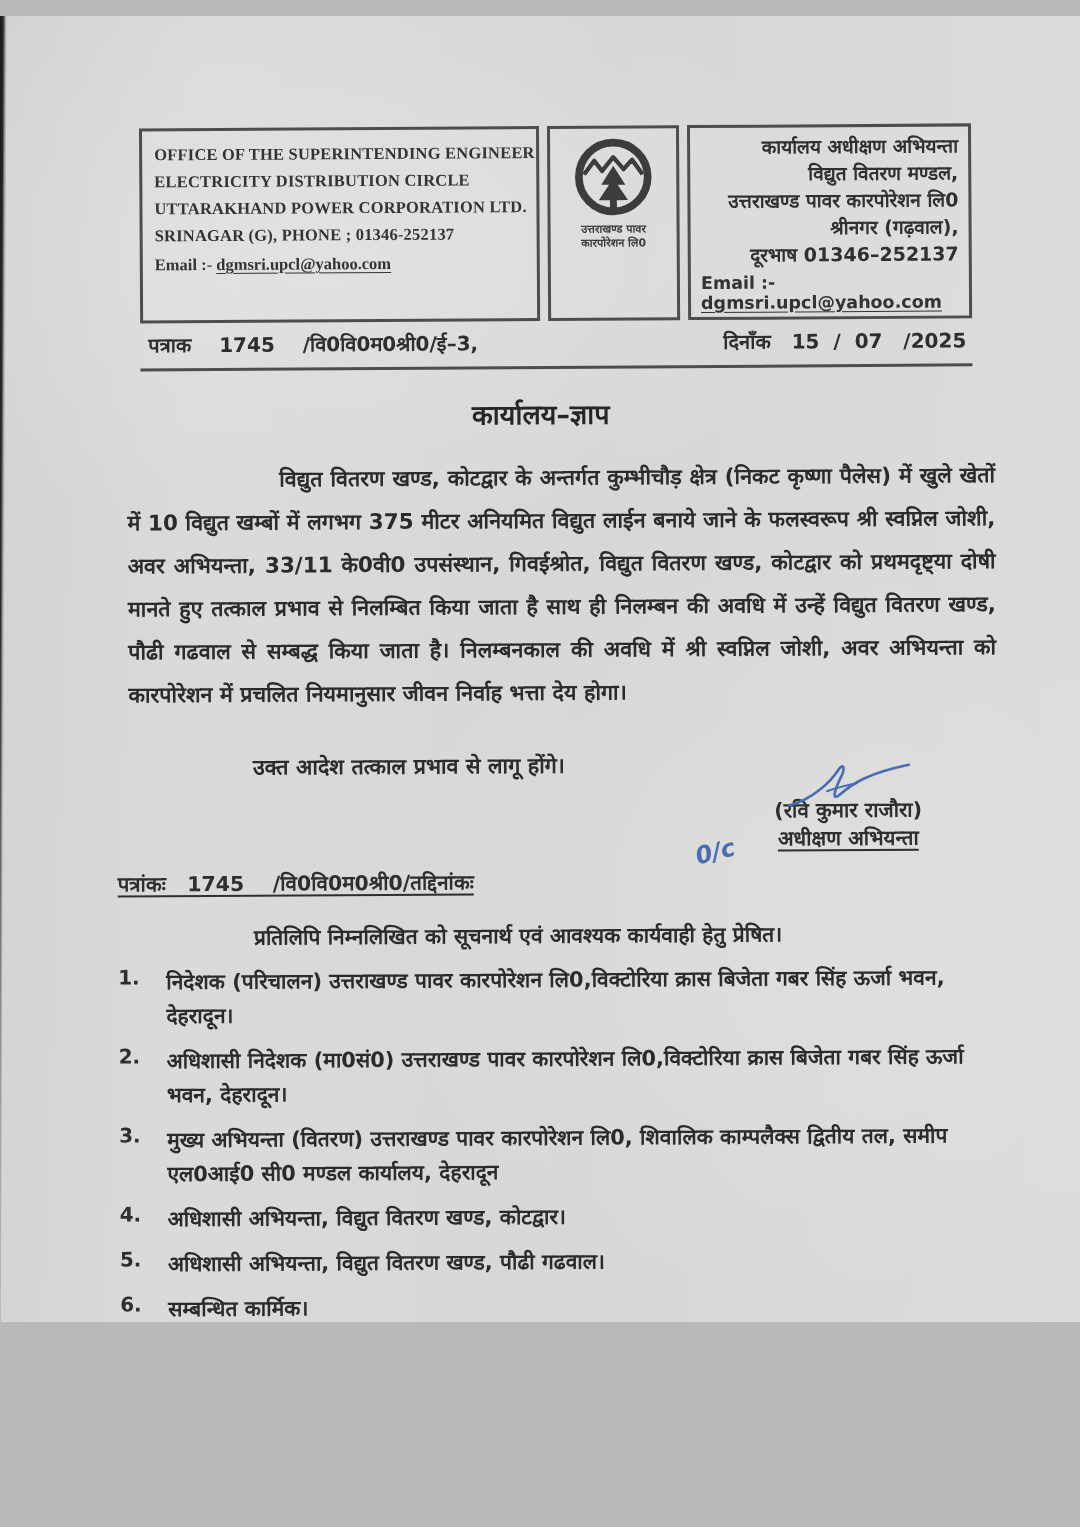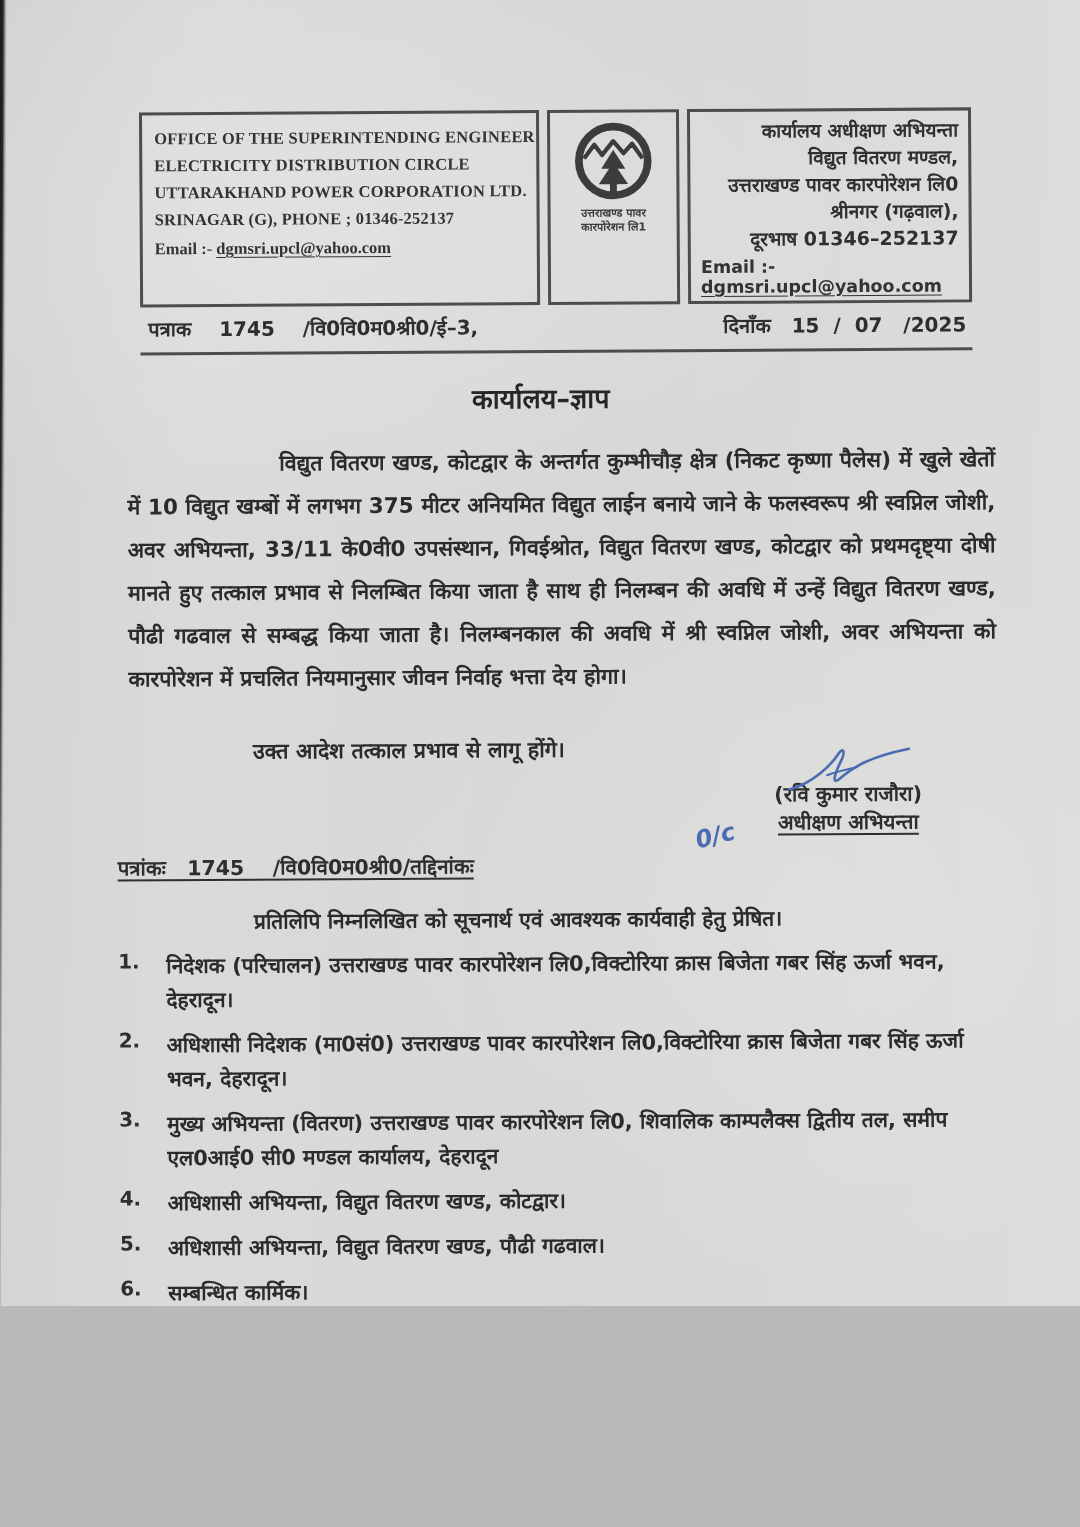--- a/index.html
+++ b/index.html
@@ -1,19 +1,19 @@
 <!DOCTYPE html>
 <html lang="hi"><head>
 <meta charset="utf-8">
 <style>
   html,body{margin:0;padding:0;background:#b9b9b7;}
   .page{
     position:relative;
     width:1080px;height:1306px;
-    margin:0 auto;
+    margin:16px auto;
     background:
       radial-gradient(ellipse 900px 500px at 30% 18%, rgba(255,255,255,0.20), rgba(255,255,255,0) 60%),
       radial-gradient(ellipse 700px 600px at 75% 70%, rgba(255,255,255,0.14), rgba(255,255,255,0) 65%),
       linear-gradient(92deg, #d3d3d1 0%, #dadad8 18%, #d7d7d5 55%, #dcdcda 100%);
     overflow:hidden;
     font-family:"DejaVu Sans","Liberation Sans",sans-serif;
     color:#2b2b2b;
   }
   .scan-edge-left{
     position:absolute;left:0;top:0;width:7px;height:100%;
@@ -95,21 +95,21 @@
           <div class="email-line"><span>Email :- </span><span class="u">dgmsri.upcl@yahoo.com</span></div>
         </div>
 
         <div class="lh-box lh-logo">
           <svg width="86" height="86" viewBox="0 0 100 100">
             <circle cx="50" cy="47" r="40" fill="none" stroke="#3c3c3c" stroke-width="9"></circle>
             <path d="M16 44 L28 28 L37 40 L50 24 L62 38 L72 27 L84 44" fill="none" stroke="#3c3c3c" stroke-width="5" stroke-linejoin="round"></path>
             <path d="M50 34 L36 56 L45 56 L33 74 L46 74 L46 86 L54 86 L54 74 L67 74 L55 56 L64 56 Z" fill="#3c3c3c"></path>
           </svg>
           <div class="cap">उत्तराखण्ड पावर</div>
-          <div class="cap">कारपोरेशन लि1</div>
+          <div class="cap">कारपोरेशन लि0</div>
         </div>
 
         <div class="lh-box lh-right">
           <div class="hin">कार्यालय अधीक्षण अभियन्ता</div>
           <div class="hin">विद्युत वितरण मण्डल,</div>
           <div class="hin">उत्तराखण्ड पावर कारपोरेशन लि0</div>
           <div class="hin">श्रीनगर (गढ़वाल),</div>
           <div class="hin">दूरभाष 01346–252137</div>
           <div class="email-line"><span>Email :- </span><span class="u">dgmsri.upcl@yahoo.com</span></div>
         </div>

